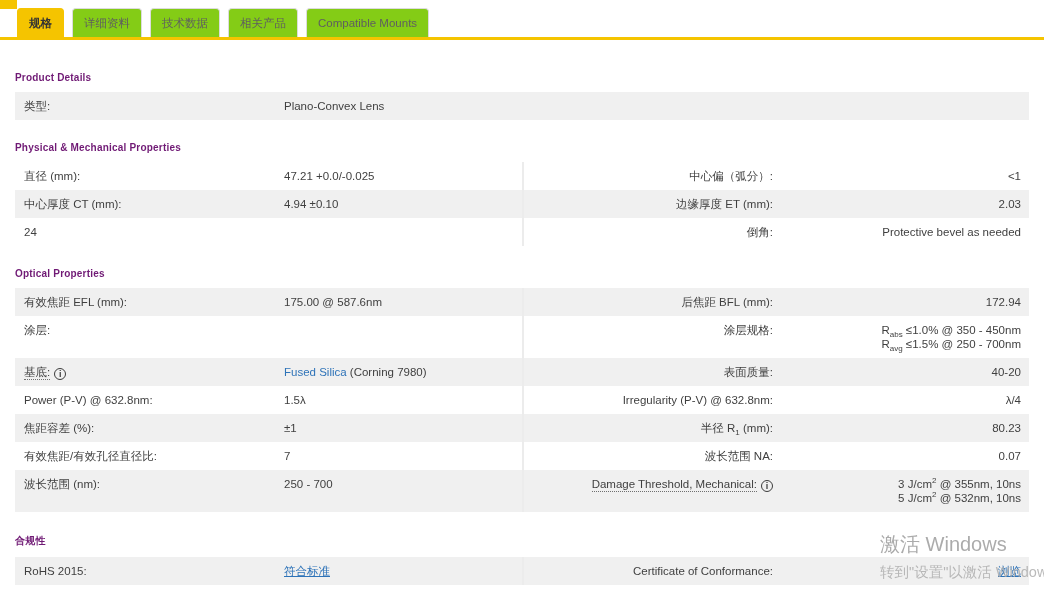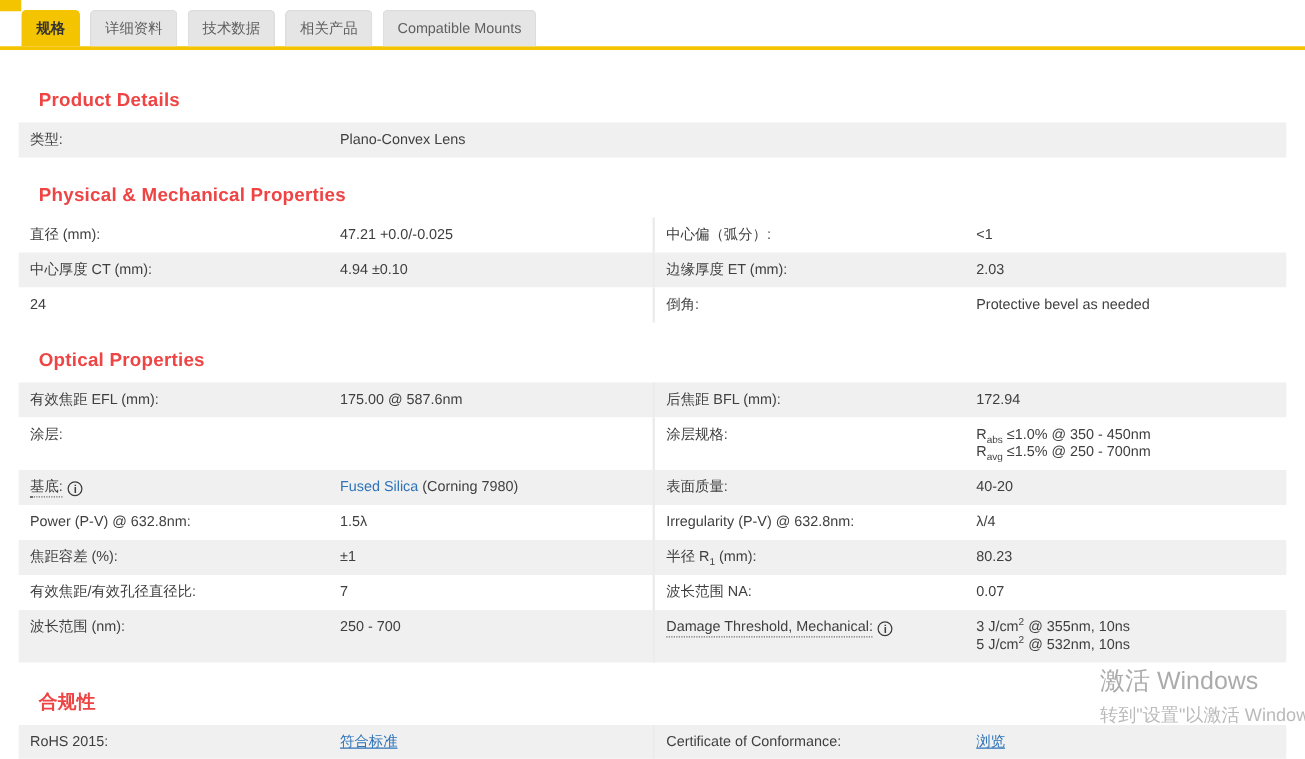--- a/index.html
+++ b/index.html
@@ -19,44 +19,44 @@
   
   .sliver{position:absolute;top:0;left:0;width:17px;height:9px;background:var(--yellow);}
   
   .tabbar{
     display:flex;align-items:flex-end;gap:8px;
     height:40px;padding-left:17px;
     border-bottom:3px solid var(--yellow);background:#fff;
   }
   .tab{
     font-size:11.5px;line-height:12px;color:#5f5f5f;
-    background:#e5e5e5;border:1px solid #dcdcdc;border-bottom:none;
+    background:#84cc16;border:1px solid #dcdcdc;border-bottom:none;
     border-radius:4px 4px 0 0;padding:8px 11px 8px;cursor:pointer;white-space:nowrap;
   }
   .tab.active{
     background:var(--yellow);border-color:var(--yellow);
     color:#333;font-weight:bold;
   }
   
   .content{padding:0 15px;}
   .sec-title{
-    font-size:15px;font-weight:bold;color:#ef4444;
-    margin:22px 0 9px 16px;letter-spacing:.2px;
+    font-size:10px;font-weight:bold;color:#701a75;
+    margin:22px 0 9px 0;letter-spacing:.2px;
   }
   .sec-title.first{margin-top:32px;}
   .trow{display:flex;width:100%;}
   .cell{
     display:flex;align-items:flex-start;
     padding:7px 0 7px 9px;min-height:27px;
-    font-size:11.5px;line-height:14px;background:#fff;
+    font-size:11.5px;line-height:14px;background:#fff;gap:12px;
   }
   .trow.shaded .cell{background:var(--shade);}
   .cell.full{width:100%;}
   .cell.half{width:50%;}
-  .cell.rightc{border-left:2px solid var(--divider);}
+  .cell.rightc{border-left:2px solid var(--divider);text-align:right;}
   .lbl{width:248px;flex:0 0 248px;color:#3f3f3f;padding-right:8px;}
   .val{flex:1;color:#3f3f3f;padding-right:8px;}
   .lnk{color:var(--link);cursor:pointer;text-decoration:none;}
   .lnk.u{text-decoration:underline;}
   .dotted{border-bottom:1px dotted #6f6f6f;padding-bottom:1px;}
   .inf{
     display:inline-flex;align-items:center;justify-content:center;
     width:12px;height:12px;margin-left:4px;position:relative;top:1px;
     border:1.4px solid #3c3c3c;border-radius:50%;
     font-size:9px;font-weight:bold;font-style:normal;cursor:pointer;

